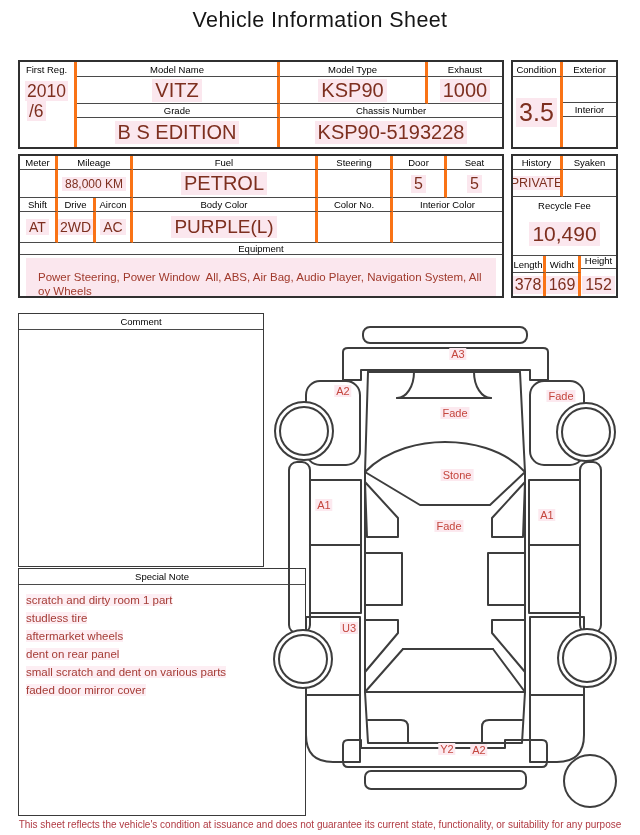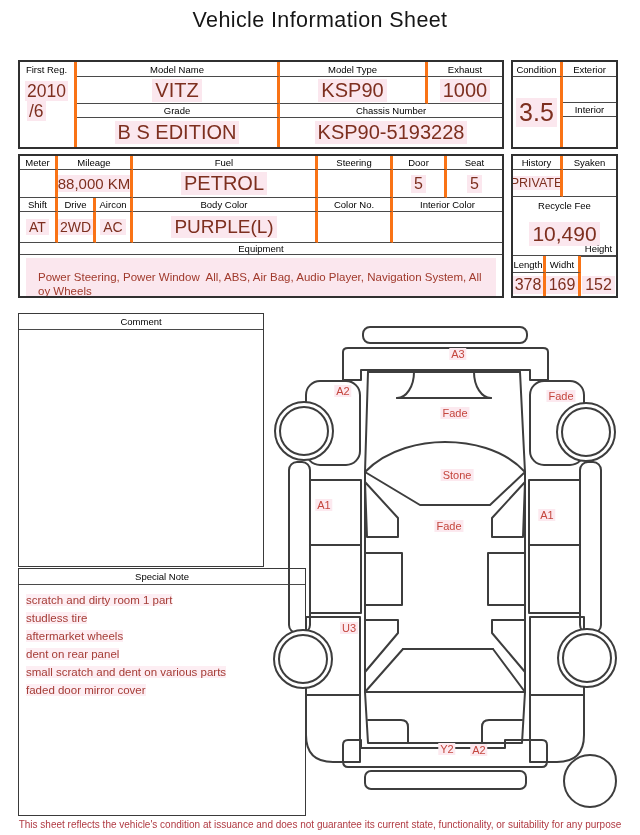--- a/index.html
+++ b/index.html
@@ -9,21 +9,21 @@
          font-size:21.5px;letter-spacing:.4px;color:#161616;}
   .box{position:absolute;background:#fff;border:2px solid #303030;box-sizing:content-box;}
   .thinbox{border-width:1.5px;border-color:#3a3a3a;}
   .cell{position:absolute;display:flex;align-items:center;justify-content:center;
         box-sizing:border-box;overflow:hidden;}
   .br{border-right:3px solid #f97316;}
   .bb{border-bottom:1px solid #4a4a4a;}
   .lbl{font-size:9.5px;color:#000;white-space:nowrap;}
   .hl{background:#fbe7ee;color:#7d2f1f;padding:0 3px;white-space:nowrap;}
   .v20{font-size:20px;} .v19{font-size:19px;}
-  .v16{font-size:16px;} .v14{font-size:14px;} .v13{font-size:15px;}
+  .v16{font-size:16px;} .v14{font-size:14px;} .v13{font-size:12px;}
   .v12{font-size:12.5px;} .v25{font-size:25px;} .v21{font-size:21px;}
   .firstreg{flex-direction:column;justify-content:flex-start;align-items:flex-start;padding:2px 0 0 5px;}
   .firstreg .lbl{align-self:center;padding-right:6px;}
   .fr-val{font-size:17.5px;line-height:20px;background:#fbe7ee;color:#7d2f1f;padding:0 2px;margin-top:6px;}
   .fr-val2{font-size:17.5px;line-height:20px;background:#fbe7ee;color:#7d2f1f;padding:0 2px;margin-left:2px;}
   .equip{align-items:flex-start;justify-content:flex-start;padding:3px 6px;}
   .equip span{font-size:11.5px;line-height:14px;white-space:pre-wrap;word-break:break-all;
               background:#fbe7ee;color:#a03a2c;padding:12px;-webkit-box-decoration-break:clone;
               box-decoration-break:clone;}
   .boxheader{position:absolute;left:0;top:0;width:100%;height:15px;display:flex;
@@ -198,21 +198,21 @@
       </div>
     <div class="cell bb" style="left:0;top:57px;width:103px;height:43px;">
         <span class="hl v21">10,490</span>
       </div>
     <div class="cell br bb" style="left:0;top:100px;width:33px;height:17px;">
         <span class="lbl">Length</span>
       </div>
     <div class="cell br bb" style="left:33px;top:100px;width:35px;height:17px;">
         <span class="lbl">Widht</span>
       </div>
-    <div class="cell bb" style="left:68px;top:84px;width:35px;height:17px;text-align:center;">
+    <div class="cell bb" style="left:68px;top:96px;width:35px;height:17px;text-align:center;">
         <span class="lbl">Height</span>
       </div>
     <div class="cell br" style="left:0;top:117px;width:33px;height:23px;">
         <span class="hl v16">378</span>
       </div>
     <div class="cell br" style="left:33px;top:117px;width:35px;height:23px;">
         <span class="hl v16">169</span>
       </div>
     <div class="cell" style="left:68px;top:117px;width:35px;height:23px;">
         <span class="hl v16">152</span>

